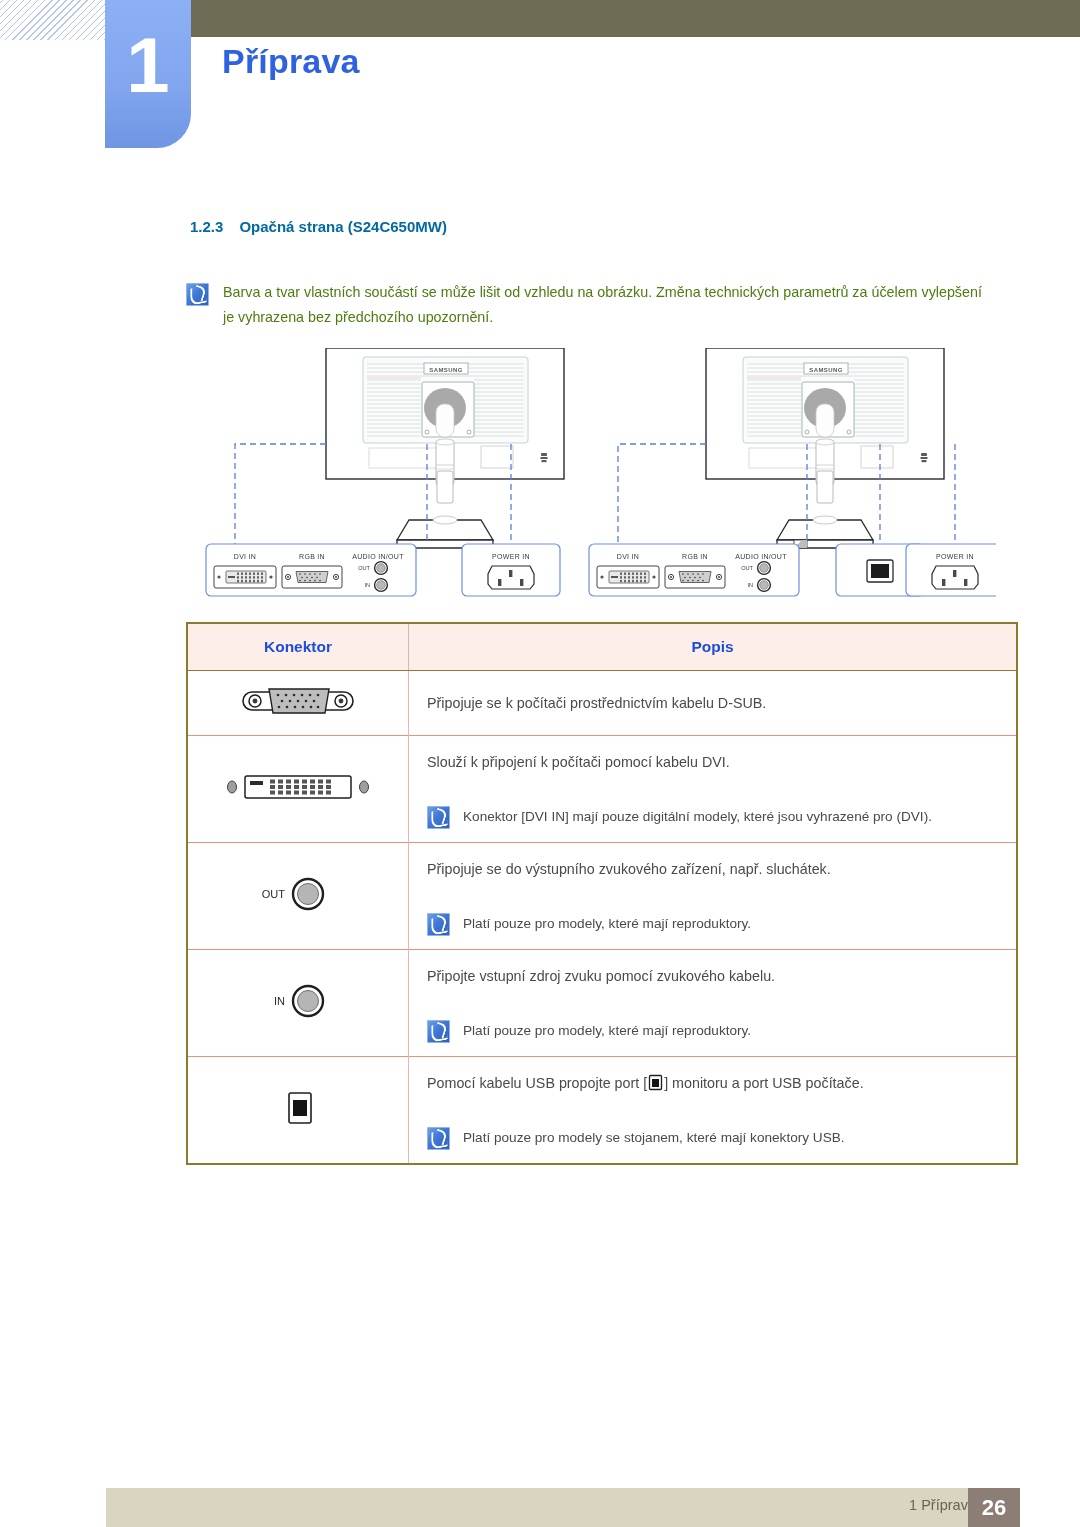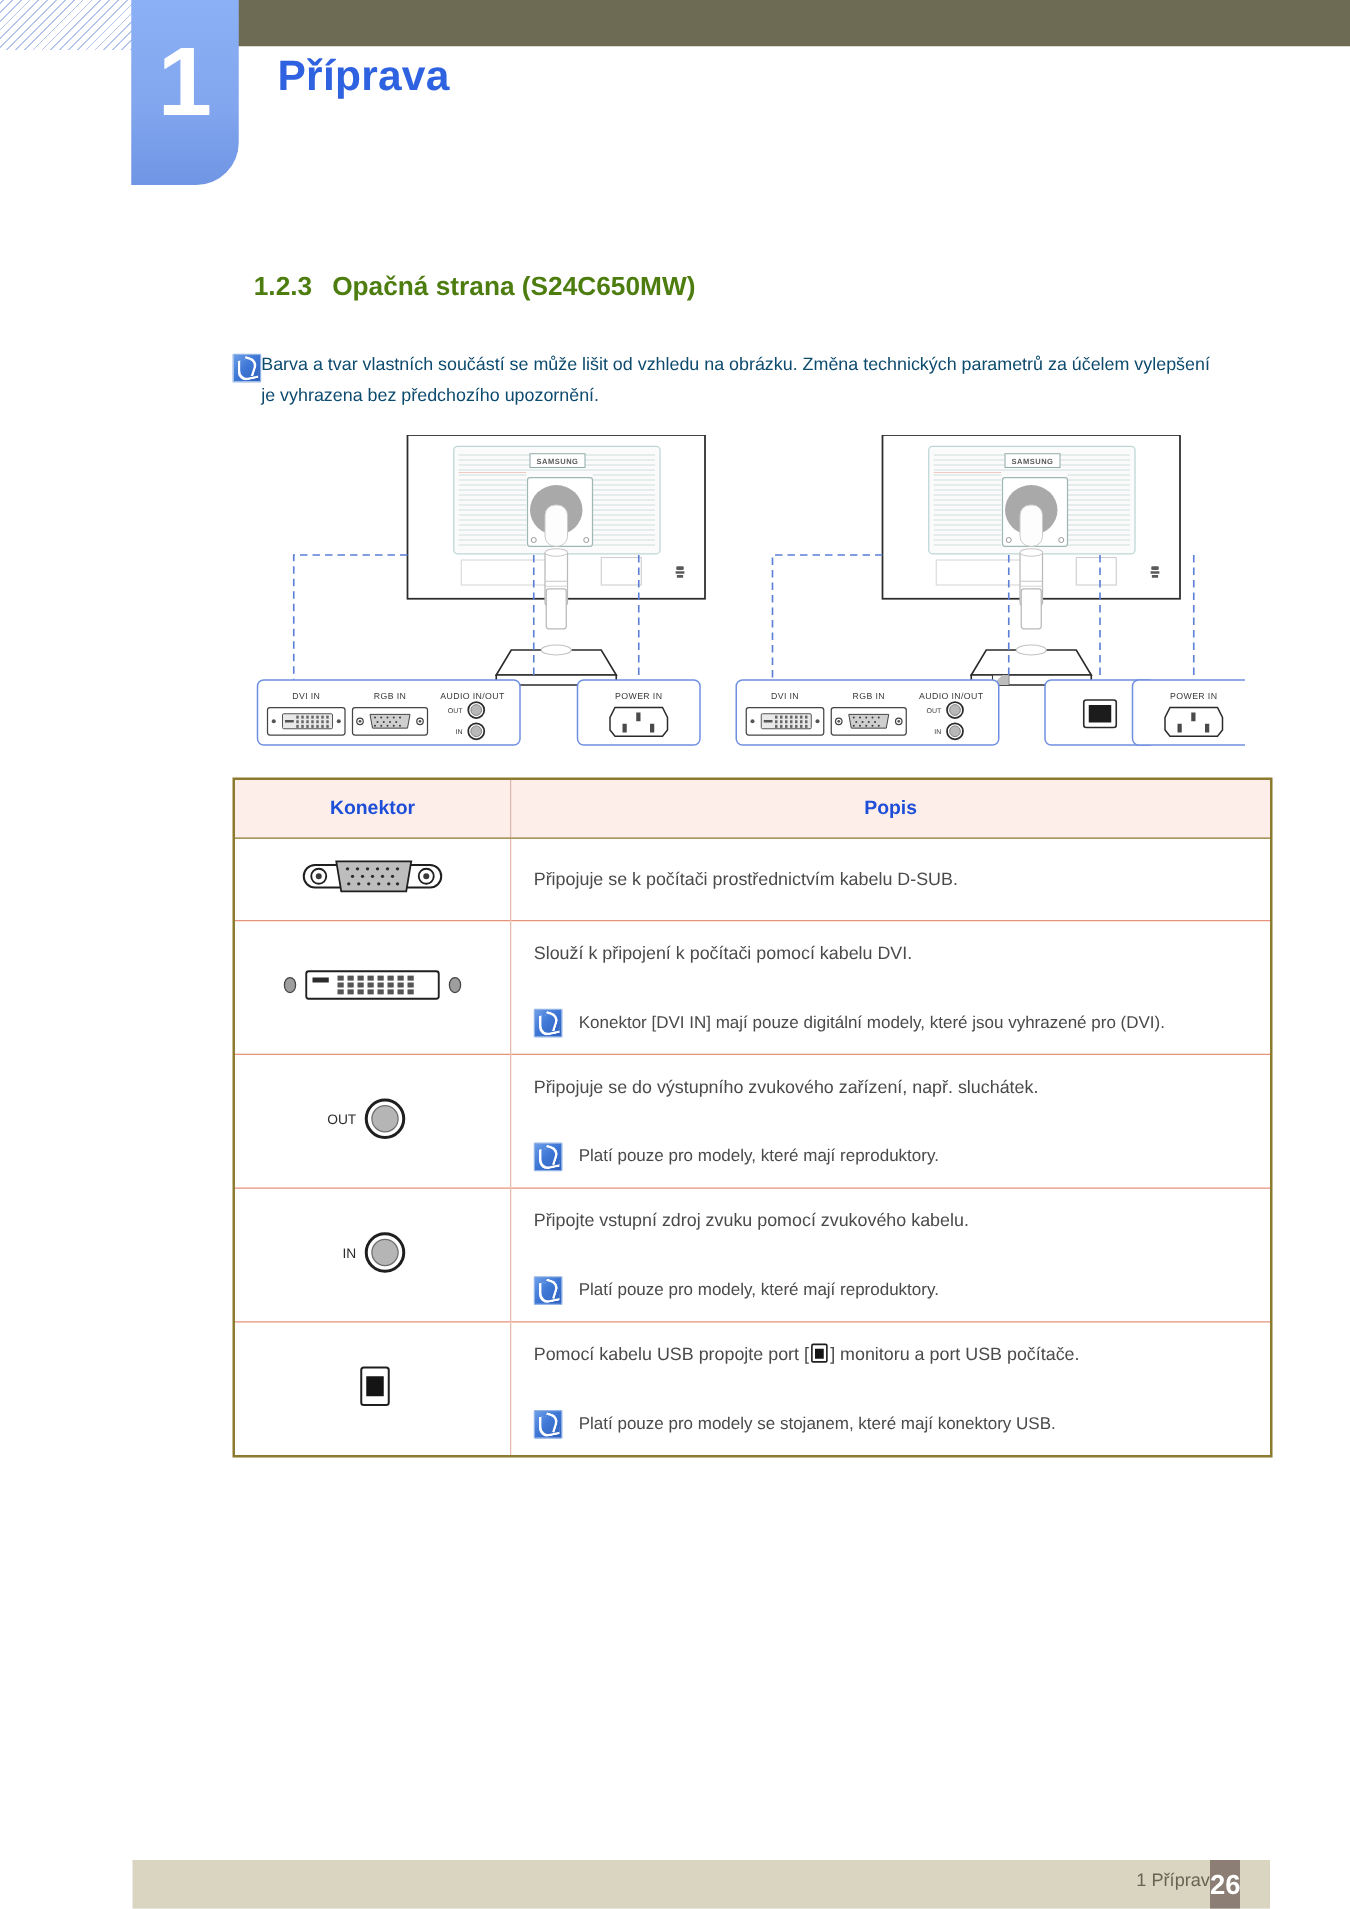--- a/index.html
+++ b/index.html
@@ -34,32 +34,32 @@
     font-family:"Liberation Sans",sans-serif;
   }
   .chapter-title{
     position:absolute;left:222px;top:42px;
     color:#2f62e0;font-size:34px;font-weight:bold;
     letter-spacing:.2px;
   }
 
   
   .section-head{
-    position:absolute;left:203px;top:218px;
-    color:#4d7c0f;font-size:21px;font-weight:bold;
+    position:absolute;left:190px;top:218px;
+    color:#0369a1;font-size:15px;font-weight:bold;
   }
   .section-head .num{margin-right:16px;}
 
   .note-block{
     position:absolute;left:186px;top:280px;width:800px;
   }
   .note-row{display:flex;align-items:flex-start;}
   .note-text{
-    color:#0c4a6e;font-size:14.3px;line-height:25px;
-    width:760px;
+    color:#4d7c0f;font-size:14.3px;line-height:25px;
+    margin-left:14px;width:760px;
   }
 
   
   .nicon{
     width:21px;height:21px;flex:0 0 21px;margin-top:3px;
     background:linear-gradient(135deg,#6d9fe8 0%,#3f78d6 45%,#2f60bd 100%);
     border:1px solid #93b4e6;position:relative;overflow:hidden;border-radius:1px;
   }
   .nicon:after{
     content:"";position:absolute;left:3px;top:3px;width:15px;height:15px;
@@ -106,21 +106,21 @@
   
   .footer-bar{
     position:absolute;left:106px;top:1488px;width:910px;height:39px;
     background:#d9d5c1;
   }
   .footer-label{
     position:absolute;right:104px;top:1497px;
     color:#6b6253;font-size:14.5px;
   }
   .page-box{
-    position:absolute;left:968px;top:1488px;width:24px;height:39px;
+    position:absolute;left:968px;top:1488px;width:52px;height:39px;
     background:#8c7d75;
   }
   .page-box span{
     display:block;text-align:center;line-height:39px;
     color:#ffffff;font-size:22px;font-weight:bold;
   }
 </style>
 </head>
 <body>
 

